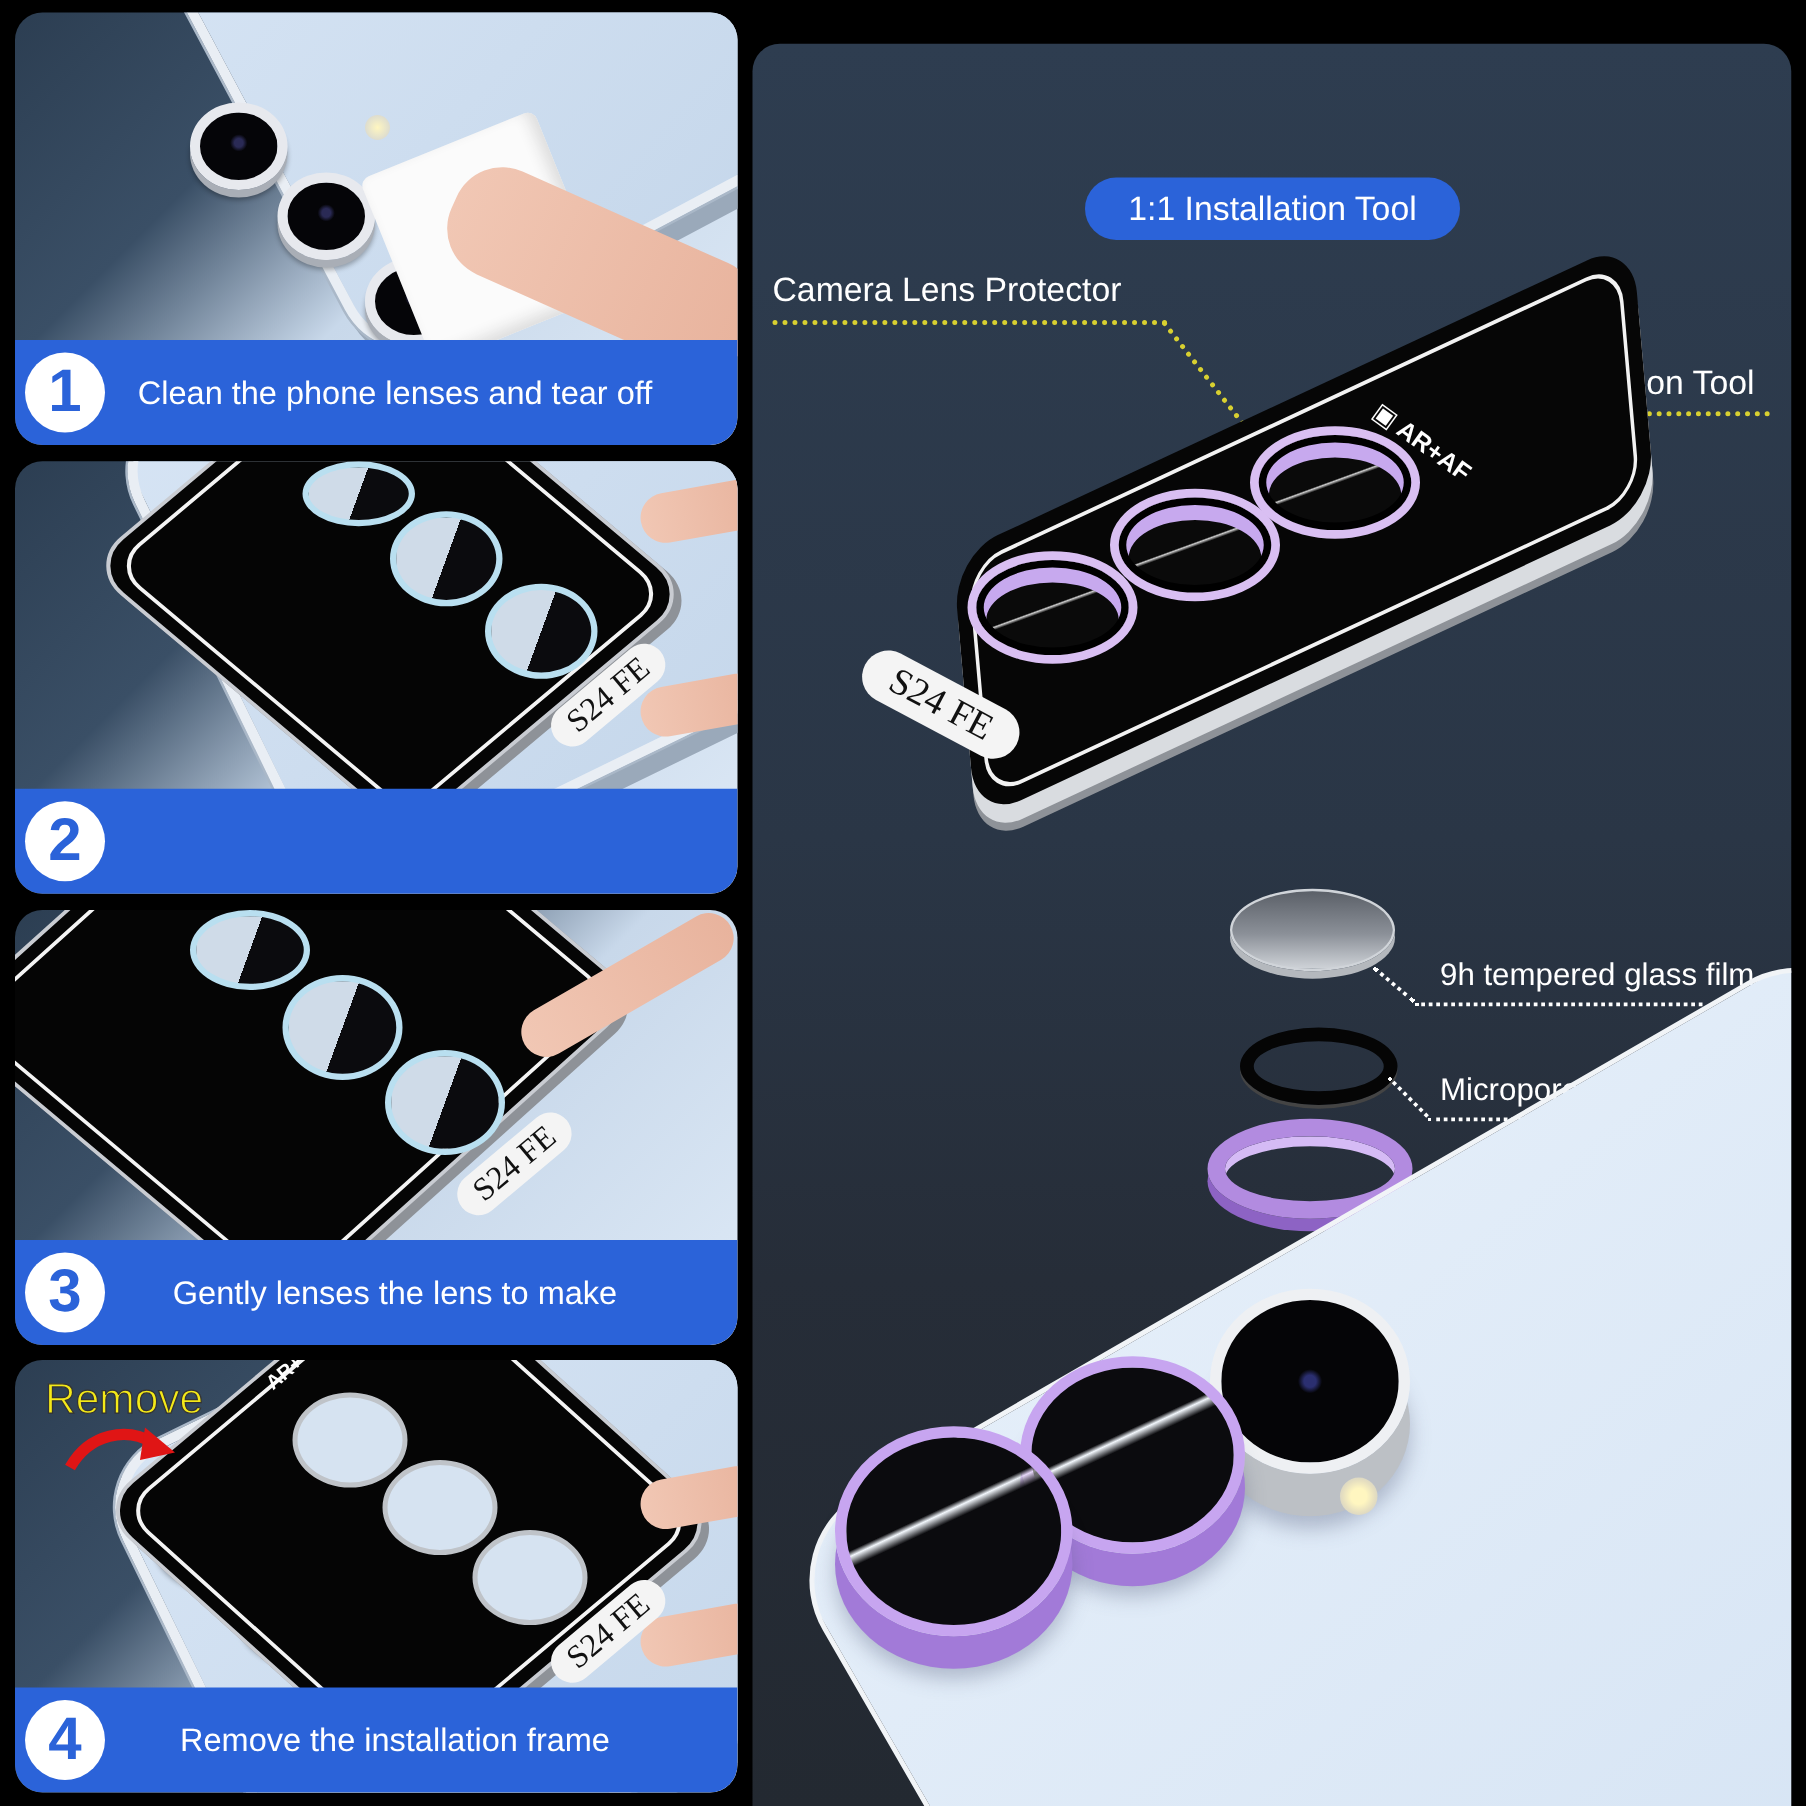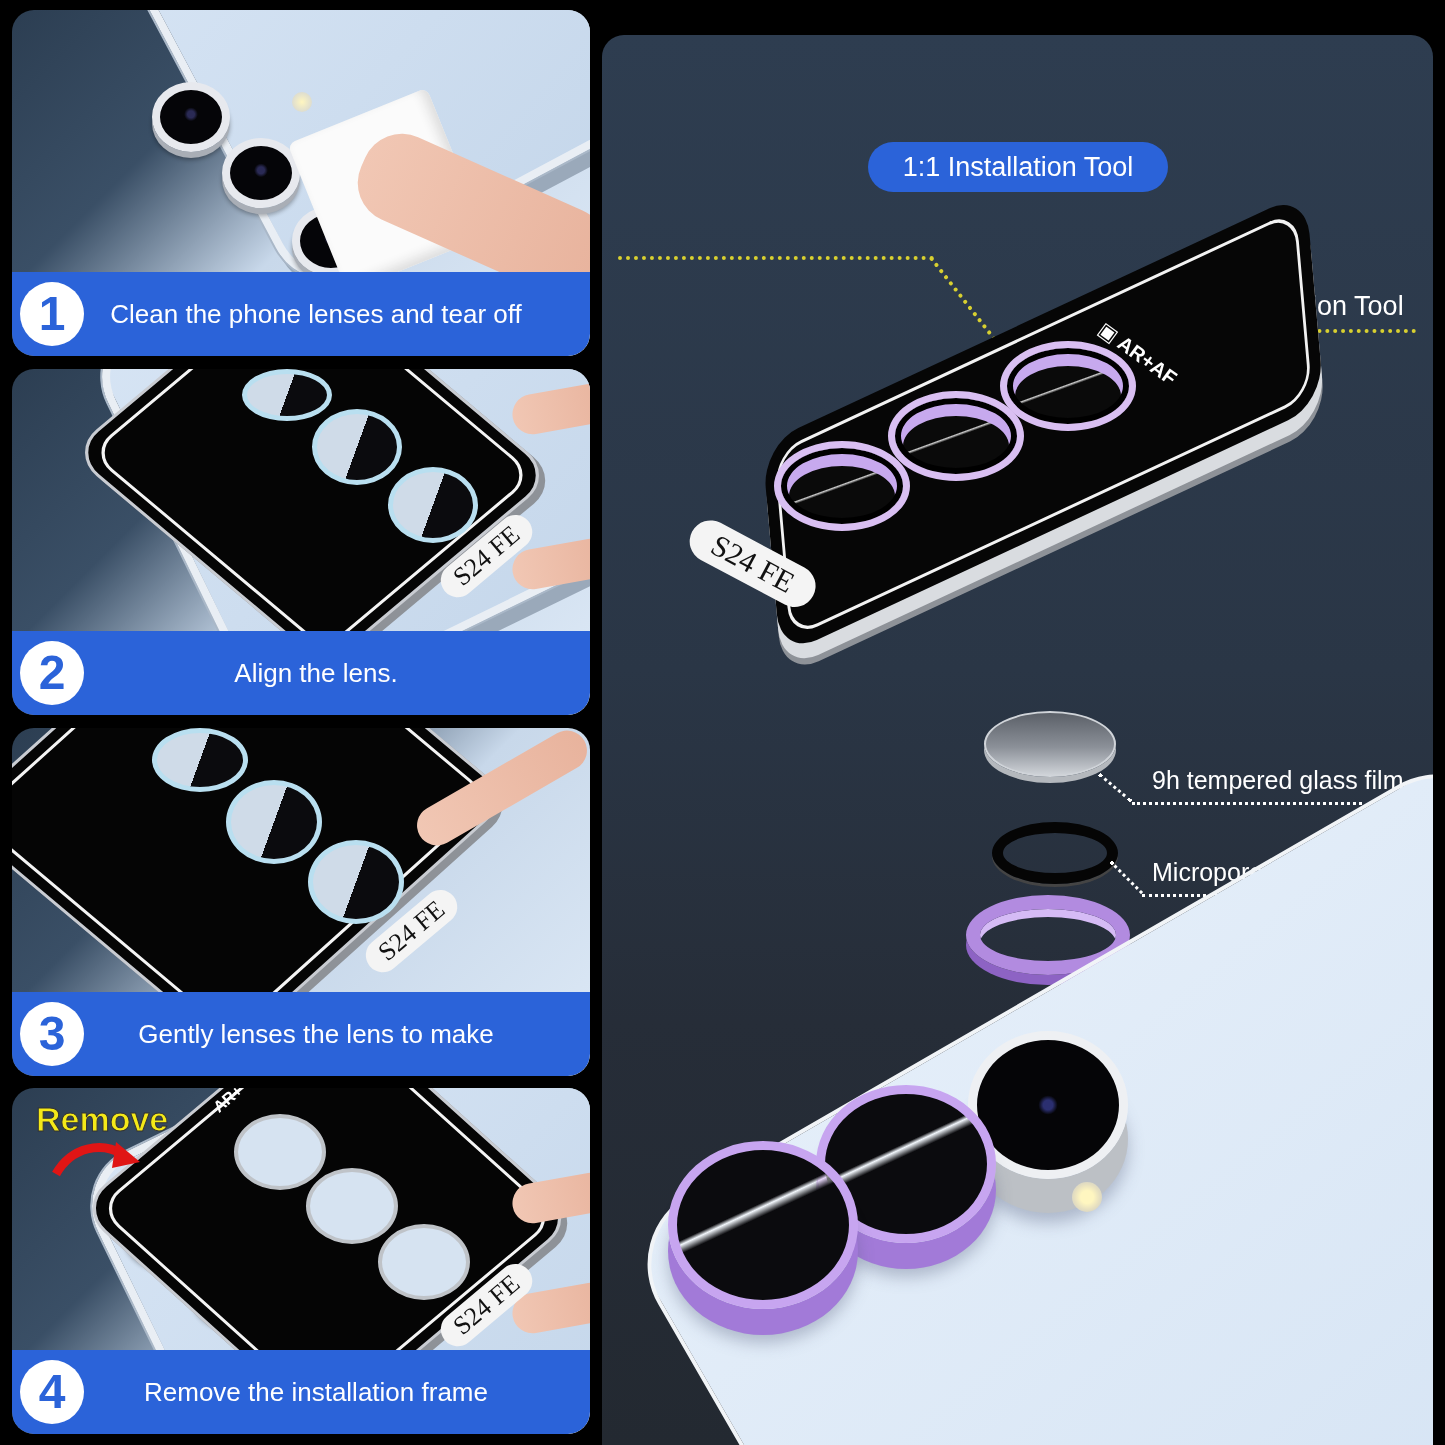--- a/index.html
+++ b/index.html
@@ -56,21 +56,21 @@
     font-family: "Liberation Serif", serif; font-size: 26px; padding: 2px 16px;
   }
   .hand {
     position: absolute; background: linear-gradient(90deg,#f1c7b4,#e8b39d);
     border-radius: 40px;
   }
   .tissue { position: absolute; background: #fbfbfb; box-shadow: inset -6px -6px 12px #dcdcdc; }
 
   .remove-label {
     position: absolute; left: 24px; top: 12px; z-index: 5;
-    color: #f4e918; font-size: 34px; font-weight: bold;
+    color: #f4e918; font-size: 34px; font-weight: normal;
     -webkit-text-stroke: 1px #333;
   }
   .remove-arrow { position: absolute; left: 40px; top: 50px; z-index: 5; }
 
   
   .right {
     position: absolute; left: 602px; top: 35px; width: 831px; height: 1410px;
     background: linear-gradient(180deg, #2e3d50 0%, #2a3646 45%, #262d38 70%, #232931 100%);
     border-radius: 22px 22px 0 0; overflow: hidden;
   }
@@ -178,23 +178,20 @@
     <div class="tool" style="left:150px;top:-70px;width:300px;height:330px;transform:rotate(-40deg) skewX(10deg);"></div>
     <div class="tool-hole" style="left:230px;top:0px;width:90px;height:52px;"></div>
     <div class="tool-hole" style="left:300px;top:40px;width:90px;height:76px;"></div>
     <div class="tool-hole" style="left:376px;top:98px;width:90px;height:76px;"></div>
     <div class="s24" style="left:420px;top:170px;transform:rotate(-40deg);">S24 FE</div>
     <div class="hand" style="left:500px;top:20px;width:100px;height:40px;transform:rotate(-10deg);"></div>
     <div class="hand" style="left:500px;top:175px;width:100px;height:40px;transform:rotate(-10deg);"></div>
   </div>
   <div class="caption" style="height:84px;">
     <div class="num-badge" style="top:10px;">2</div>
-    <div class="caption-text">
-      <div>Align the lens.</div>
-    </div>
   </div>
 </div>
 
 <div class="step" style="top:728px;height:348px;">
   <div class="scene" style="height:265px;">
     <div class="tool" style="left:30px;top:-100px;width:380px;height:360px;transform:rotate(-42deg) skewX(8deg);"></div>
     <div class="tool-hole" style="left:140px;top:0px;width:96px;height:64px;"></div>
     <div class="tool-hole" style="left:214px;top:52px;width:96px;height:84px;"></div>
     <div class="tool-hole" style="left:296px;top:112px;width:96px;height:84px;"></div>
     <div class="s24" style="left:345px;top:186px;transform:rotate(-40deg);">S24 FE</div>
@@ -232,20 +229,21 @@
     <div class="num-badge" style="top:10px;">4</div>
     <div class="caption-text">
       <div>Remove the installation frame</div>
     </div>
   </div>
 </div>
 
 <div class="right">
   <div class="pill">1:1 Installation Tool</div>
 
+  <div class="callout" style="left:16px;top:182px;">Camera Lens Protector</div>
   <div class="dots-y" style="left:16px;top:221px;width:316px;"></div>
   <div class="dots-y" style="left:330px;top:221px;width:160px;transform:rotate(52deg);transform-origin:0 0;"></div>
 
   <div class="callout" style="left:616px;top:256px;">Installation Tool</div>
   <div class="dots-y" style="left:582px;top:294px;width:232px;"></div>
   <div class="dots-y" style="left:566px;top:332px;width:42px;transform:rotate(-64deg);transform-origin:0 0;"></div>
 
   <div class="big-tool" style="left:160px;top:410px;width:600px;height:200px;transform:rotate(-25deg) skewX(-20deg);"></div>
   <div class="big-ring" style="left:172px;top:406px;width:136px;height:90px;"></div>
   <div class="big-ring" style="left:286px;top:356px;width:136px;height:90px;"></div>

